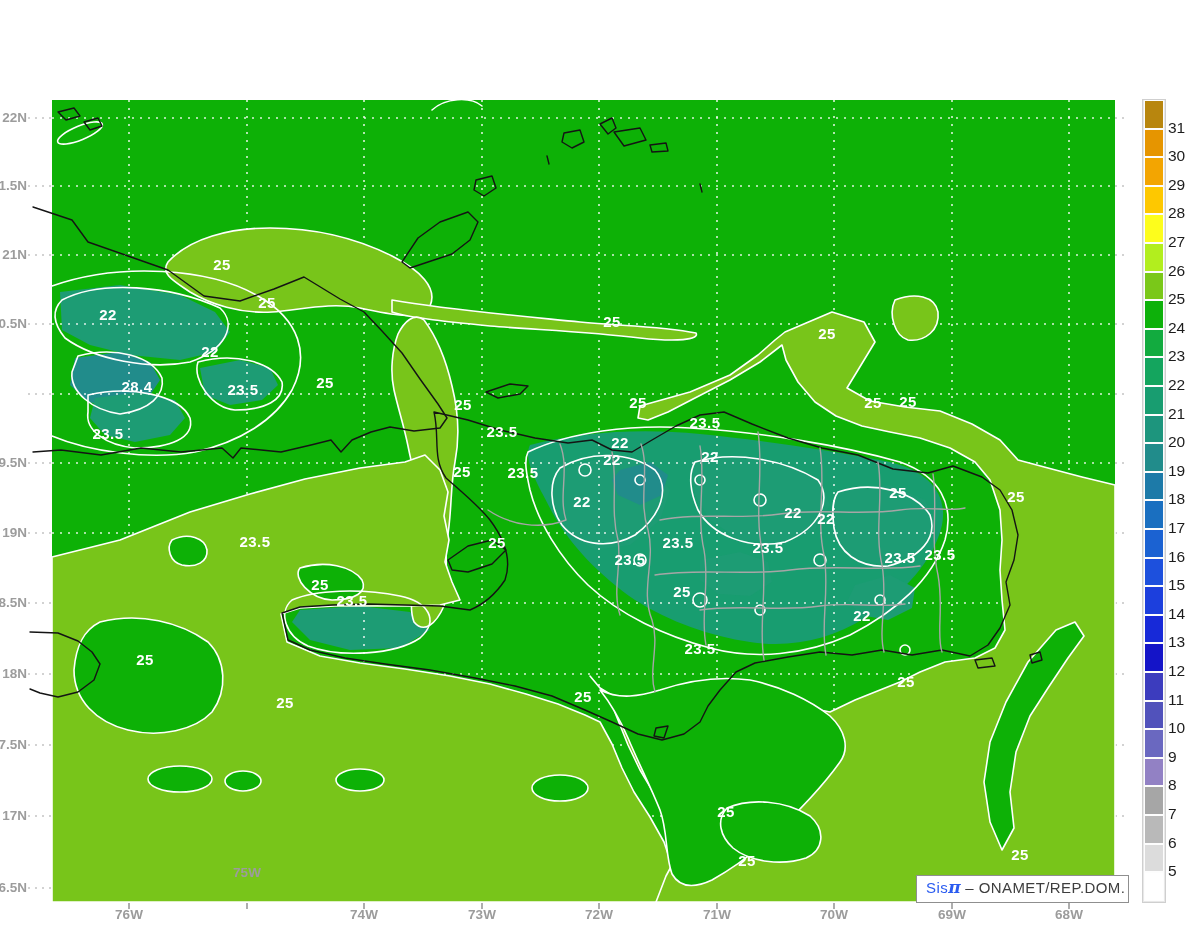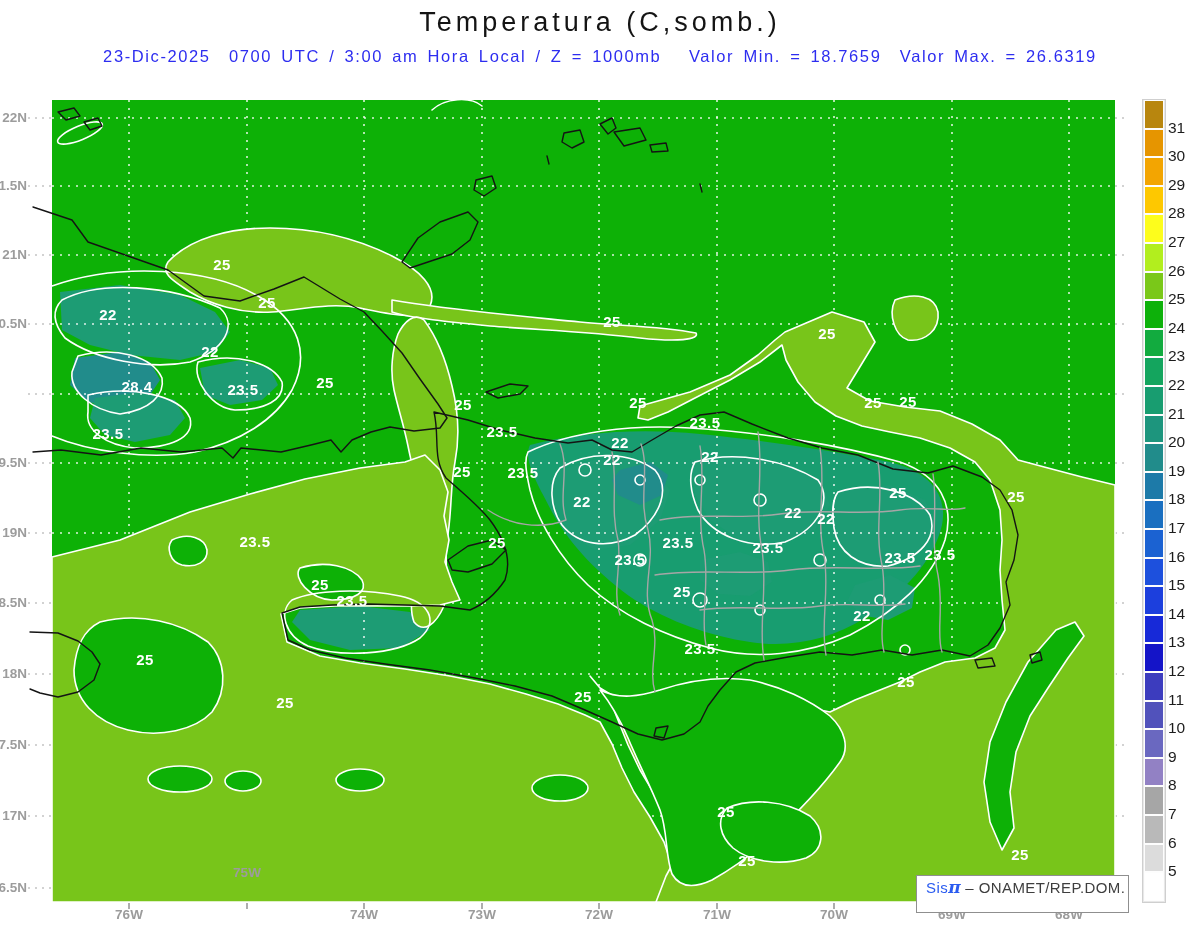--- a/index.html
+++ b/index.html
@@ -14,41 +14,39 @@
      white-space:nowrap;line-height:18px;height:18px;}
   .lat-label{text-align:right;}
   .lon-label{width:60px;text-align:center;}
   .contour-label{position:absolute;width:56px;margin-left:-28px;text-align:center;
      font-size:15px;font-weight:bold;color:#ffffff;letter-spacing:0.5px;}
   #colorbar{position:absolute;left:1142px;top:99px;width:22px;height:802px;
      background:#e8e8e8;border:1px solid #cfcfcf;}
   .cb-cell{position:absolute;left:1px;width:18px;border:1px solid #fdfdfd;}
   .cb-tick{position:absolute;left:1168px;width:40px;height:18px;line-height:18px;
      font-size:15.5px;color:#1c1c1c;}
-  #credit{position:absolute;left:916px;top:875px;width:213px;height:38px;background:#ffffff;
+  #credit{position:absolute;left:916px;top:875px;width:213px;height:28px;background:#ffffff;
      border:1px solid #8f8f8f;line-height:23px;padding-left:9px;box-sizing:border-box;
      white-space:pre;font-size:15px;}
   #credit .sis{color:#2b5cf0;letter-spacing:0.5px;}
   #credit .pi{color:#2b5cf0;font-family:"DejaVu Serif",serif;font-style:italic;font-weight:bold;font-size:17px;}
   #credit .org{color:#3e3e3e;letter-spacing:0.4px;}
   .og{fill:var(--ocean);}
   .wg{fill:var(--warm);}
   .cg{fill:var(--chart);}
   .t1{fill:var(--teal1);} .t2{fill:var(--teal2);} .t3{fill:var(--teal3);} .tm{fill:var(--tealm);}
   .cl{fill:none;stroke:#ffffff;stroke-width:1.6;stroke-linejoin:round;stroke-linecap:round;}
   .coast{fill:none;stroke:#141414;stroke-width:1.4;stroke-linejoin:round;stroke-linecap:round;}
   .adm{fill:none;stroke:#a6a6a6;stroke-width:1.4;stroke-linejoin:round;stroke-linecap:round;}
 </style>
 </head>
 <body>
 
 <div id="stage">
 
-  <div class="hdr" id="title">Temperatura (C,somb.)</div>
-  <div class="hdr" id="sub1">23-Dic-2025  0700 UTC / 3:00 am Hora Local / Z = 1000mb   Valor Min. = 18.7659  Valor Max. = 26.6319</div>
 
   <svg id="mapsvg" width="1200" height="927" viewBox="0 0 1200 927">
     <defs>
       <clipPath id="dataclip">
           <rect x="52" y="100" width="1063" height="802"></rect>
         </clipPath>
     </defs>
 
     <g clip-path="url(#dataclip)">
       <rect x="52" y="100" width="1063" height="802" class="og"></rect>

